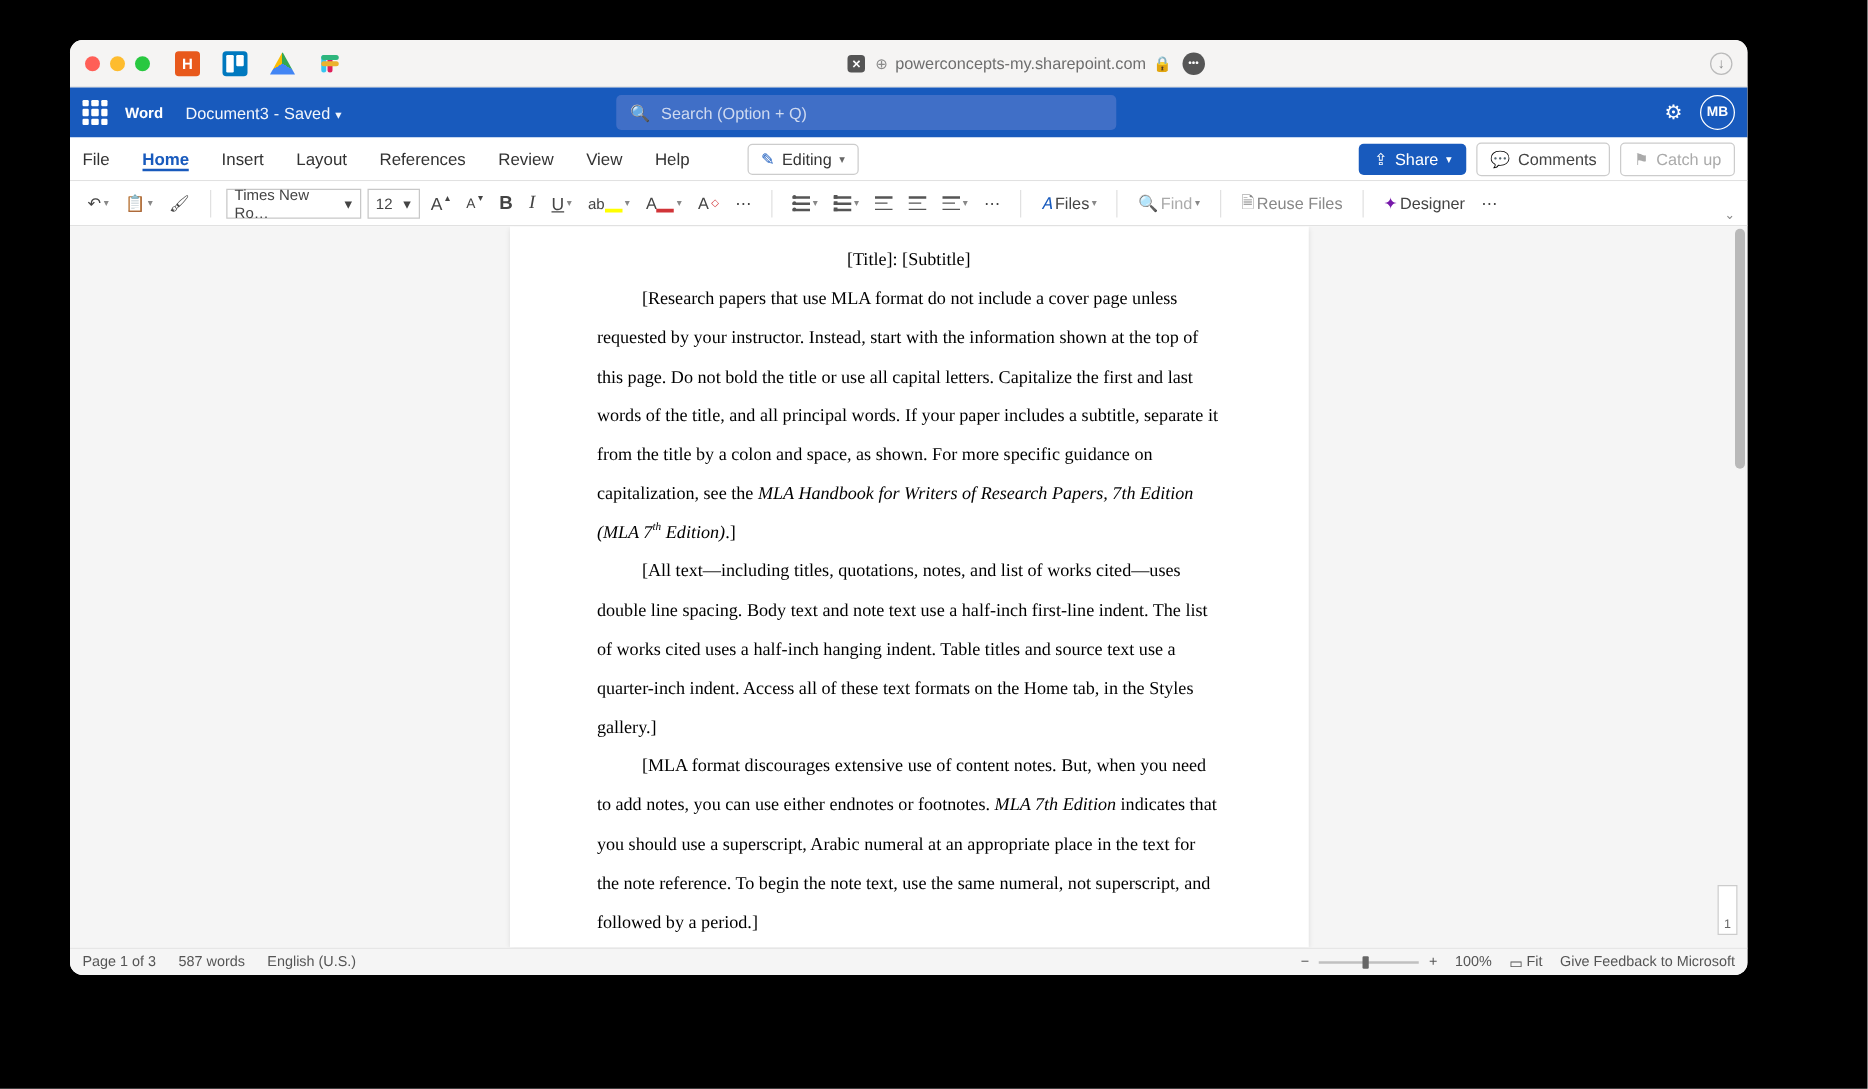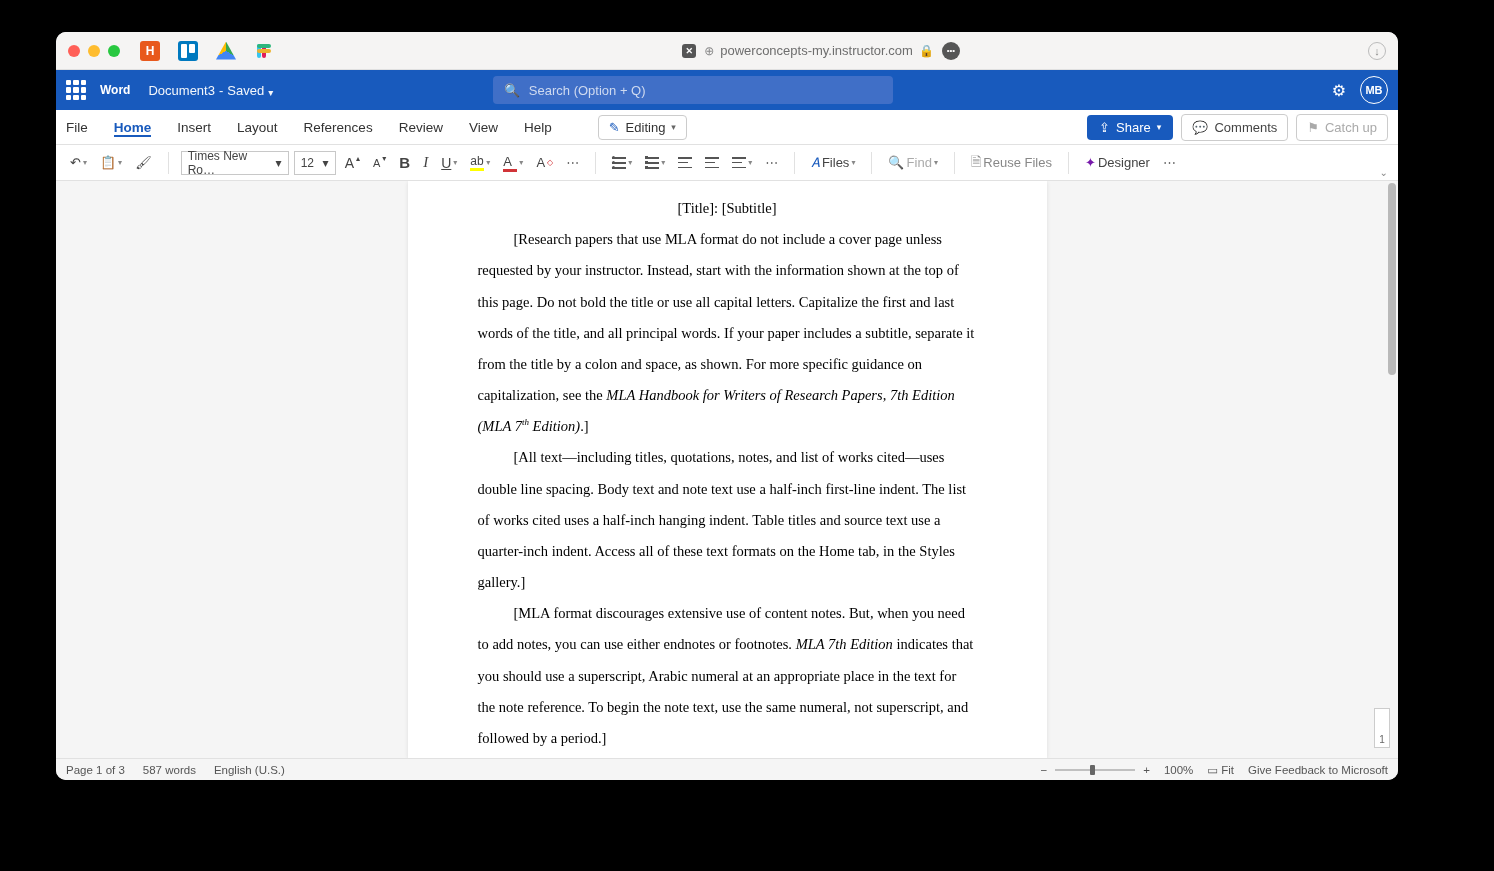--- a/index.html
+++ b/index.html
@@ -51,21 +51,21 @@
     .tb-sep { width:1px; height:22px; background:#e1e1e1; margin:0 6px;}
     .tb-btn { padding:3px 4px; cursor:pointer; border-radius:3px; display:flex; align-items:center; gap:2px;}
     .tb-btn .chev{font-size:8px; color:#888;}
     .font-select { border:1px solid #c8c8c8; height:24px; padding:0 6px; font-size:12px; width:108px; display:flex; align-items:center; justify-content:space-between; cursor:pointer;}
     .size-select { border:1px solid #c8c8c8; height:24px; padding:0 6px; font-size:12px; width:42px; display:flex; align-items:center; justify-content:space-between; cursor:pointer;}
     .bold-icon{font-weight:700; font-size:15px;}
     .italic-icon{font-style:italic; font-family:serif; font-size:15px;}
     .underline-icon{text-decoration:underline; font-size:14px;}
     .font-grow{font-size:14px; position:relative;}
     .font-grow sup, .font-shrink sup{font-size:8px; position:relative; top:-4px;}
-    .highlight-box{display:flex;flex-direction:column;align-items:flex-start;}
+    .highlight-box{display:flex;flex-direction:row;align-items:flex-end;}
     .highlight-bar{width:14px;height:3px;background:#ffff00;}
     .fontcolor-bar{width:14px;height:3px;background:#d13438;}
     .ribbon-chev { position:absolute; right:10px; bottom:2px; font-size:10px; color:#888;}
     
     
     .doc-area { flex:1; background:#f5f5f5; overflow:hidden; position:relative; display:flex; justify-content:center;}
     .page { background:#fff; width:639px; margin-top:0; box-shadow:0 1px 4px rgba(0,0,0,0.1); padding:12px 70px 20px 70px; font-family:"Times New Roman", serif; font-size:14.5px; line-height:2.15; color:#000;}
     .page .title-line{ text-align:center;}
     .page p { text-indent:36px;}
     .page em{font-style:italic;}
@@ -118,21 +118,21 @@
           <span></span>
           <span></span>
         </div>
       <div class="drive-tri"></div>
       <div class="icon-slack"></div>
     </div>
     <div class="url-area">
       <div class="x-box">✕</div>
       <div class="url-pill">
         <span class="globe-icon">⊕</span>
-        <span>powerconcepts-my.instructor.com</span>
+        <span>powerconcepts-my.sharepoint.com</span>
         <span class="lock-icon">🔒</span>
       </div>
       <div class="ext-dot">•••</div>
     </div>
     <div class="dl-icon">↓</div>
   </div>
 
   <div class="word-header">
     <div class="waffle">
       <span></span>

